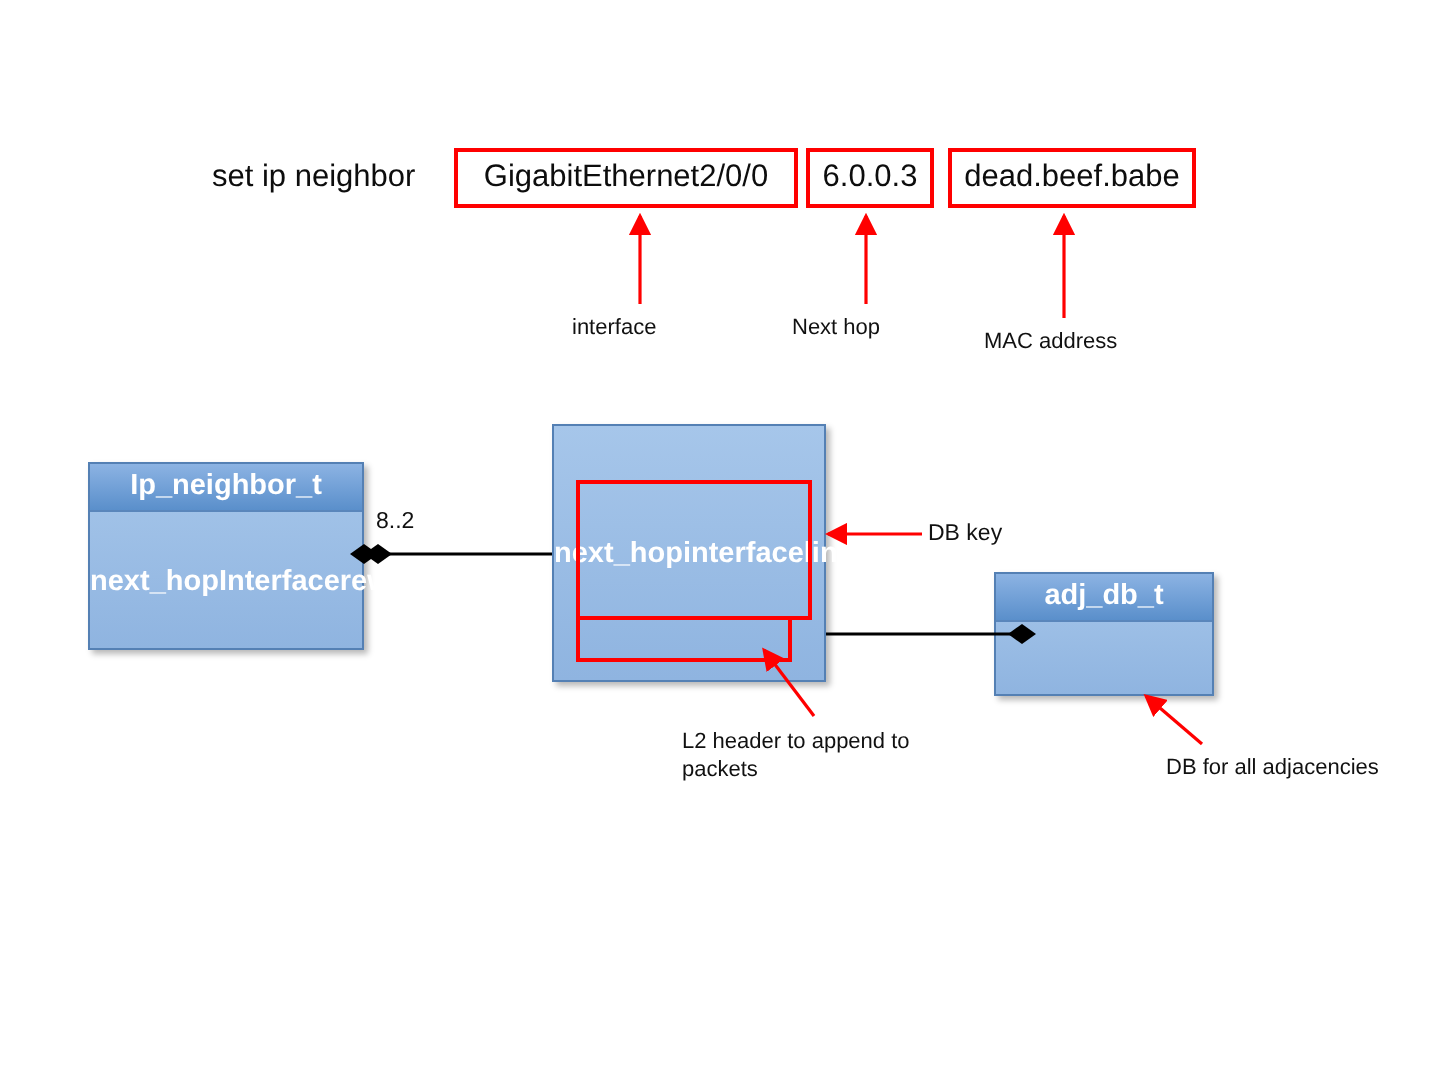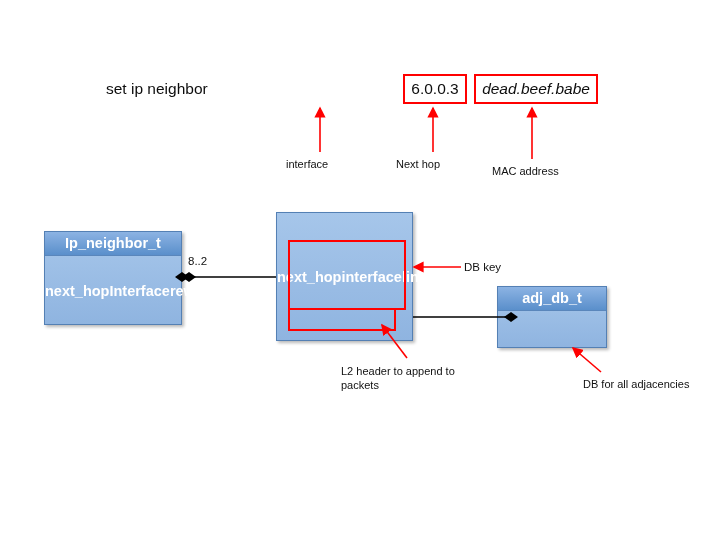--- a/index.html
+++ b/index.html
@@ -40,21 +40,21 @@
     box-sizing: border-box;
     display: flex;
     align-items: center;
     justify-content: center;
     font-size: 15.5px;
     color: #0d0d0d;
     white-space: nowrap;
   }
   #cmd-box-0 { left: 227px; top: 74px; width: 172px; height: 30px; }
   #cmd-box-1 { left: 403px; top: 74px; width: 64px;  height: 30px; }
-  #cmd-box-2 { left: 474px; top: 74px; width: 124px; height: 30px; font-style: italic; }
+  #cmd-box-2 { left: 474px; top: 74px; width: 124px; height: 30px; }
 
   .caption {
     position: absolute;
     font-size: 11px;
     color: #111111;
     white-space: nowrap;
     line-height: 13px;
   }
   #cap-interface { left: 286px; top: 158px; }
   #cap-nexthop   { left: 396px; top: 158px; }
@@ -139,20 +139,21 @@
   #annot-l2     { left: 341px; top: 364px; width: 135px; white-space: normal; }
   #annot-dbfor  { left: 583px; top: 377px; }
 </style>
 </head>
 <body>
 
 <div id="canvas">
 
   <div class="cmd-label">set ip neighbor</div>
 
+  <div class="cmd-box" id="cmd-box-0">GigabitEthernet2/0/0</div>
   <div class="cmd-box" id="cmd-box-1">6.0.0.3</div>
   <div class="cmd-box" id="cmd-box-2">dead.beef.babe</div>
 
   <div class="caption" id="cap-interface">interface</div>
   <div class="caption" id="cap-nexthop">Next hop</div>
   <div class="caption" id="cap-mac">MAC address</div>
 
   <div class="uml-box" id="box-neighbor">
     <div class="uml-title">Ip_neighbor_t</div>
     <div class="uml-body">

